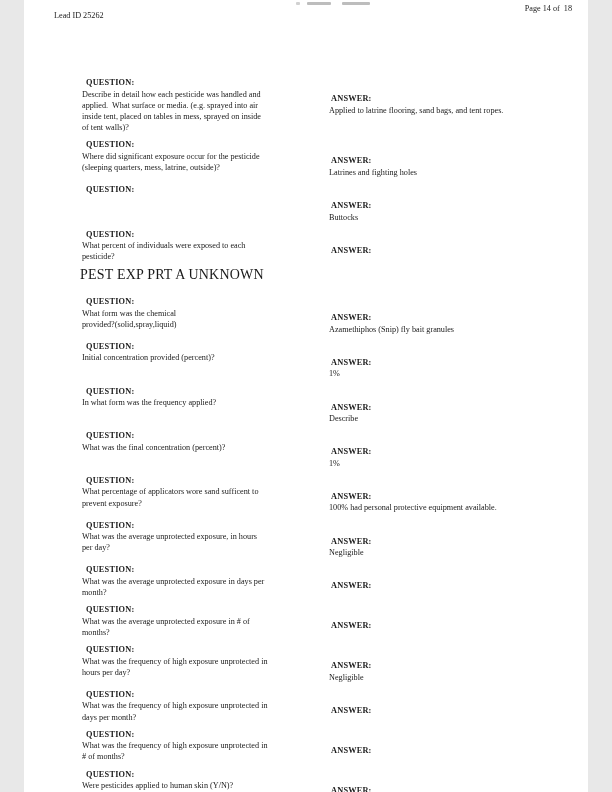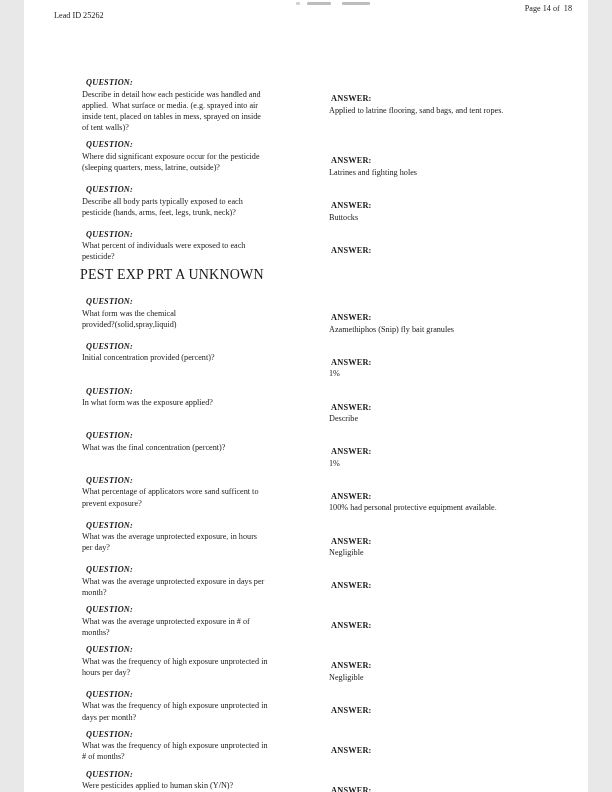--- a/index.html
+++ b/index.html
@@ -47,21 +47,21 @@
   }
   .qa-row { display: flex; margin-top: 6px; }
   .qa-left { width: 247px; flex: none; }
   .qa-right { flex: 1; min-width: 0; }
   .qa-label {
     font-weight: bold;
     font-size: 8.3px;
     line-height: 11.5px;
     letter-spacing: 0.2px;
   }
-  .qa-label.q { padding-left: 4px; font-style: italic; }
+  .qa-label.q { padding-left: 4px; }
   .qa-label.a { padding-left: 2px; margin-top: 16px; }
   .qa-text {
     font-size: 8.2px;
     line-height: 11.2px;
     white-space: pre-wrap;
   }
   .section-heading {
     font-weight: normal;
     font-size: 14px;
     line-height: 11.5px;
@@ -105,22 +105,20 @@
     </div>
     <div class="qa-right">
       <div class="qa-label a">ANSWER:</div>
       <div class="qa-text">Latrines and fighting holes</div>
     </div>
   </div>
 
   <div class="qa-row">
     <div class="qa-left">
       <div class="qa-label q">QUESTION:</div>
-      <div class="qa-text">Describe all body parts typically exposed to each
-pesticide (hands, arms, feet, legs, trunk, neck)?</div>
     </div>
     <div class="qa-right">
       <div class="qa-label a">ANSWER:</div>
       <div class="qa-text">Buttocks</div>
     </div>
   </div>
 
   <div class="qa-row">
     <div class="qa-left">
       <div class="qa-label q">QUESTION:</div>
@@ -152,21 +150,21 @@
     </div>
     <div class="qa-right">
       <div class="qa-label a">ANSWER:</div>
       <div class="qa-text">1%</div>
     </div>
   </div>
 
   <div class="qa-row">
     <div class="qa-left">
       <div class="qa-label q">QUESTION:</div>
-      <div class="qa-text">In what form was the exposure applied?</div>
+      <div class="qa-text">In what form was the frequency applied?</div>
     </div>
     <div class="qa-right">
       <div class="qa-label a">ANSWER:</div>
       <div class="qa-text">Describe</div>
     </div>
   </div>
 
   <div class="qa-row">
     <div class="qa-left">
       <div class="qa-label q">QUESTION:</div>

